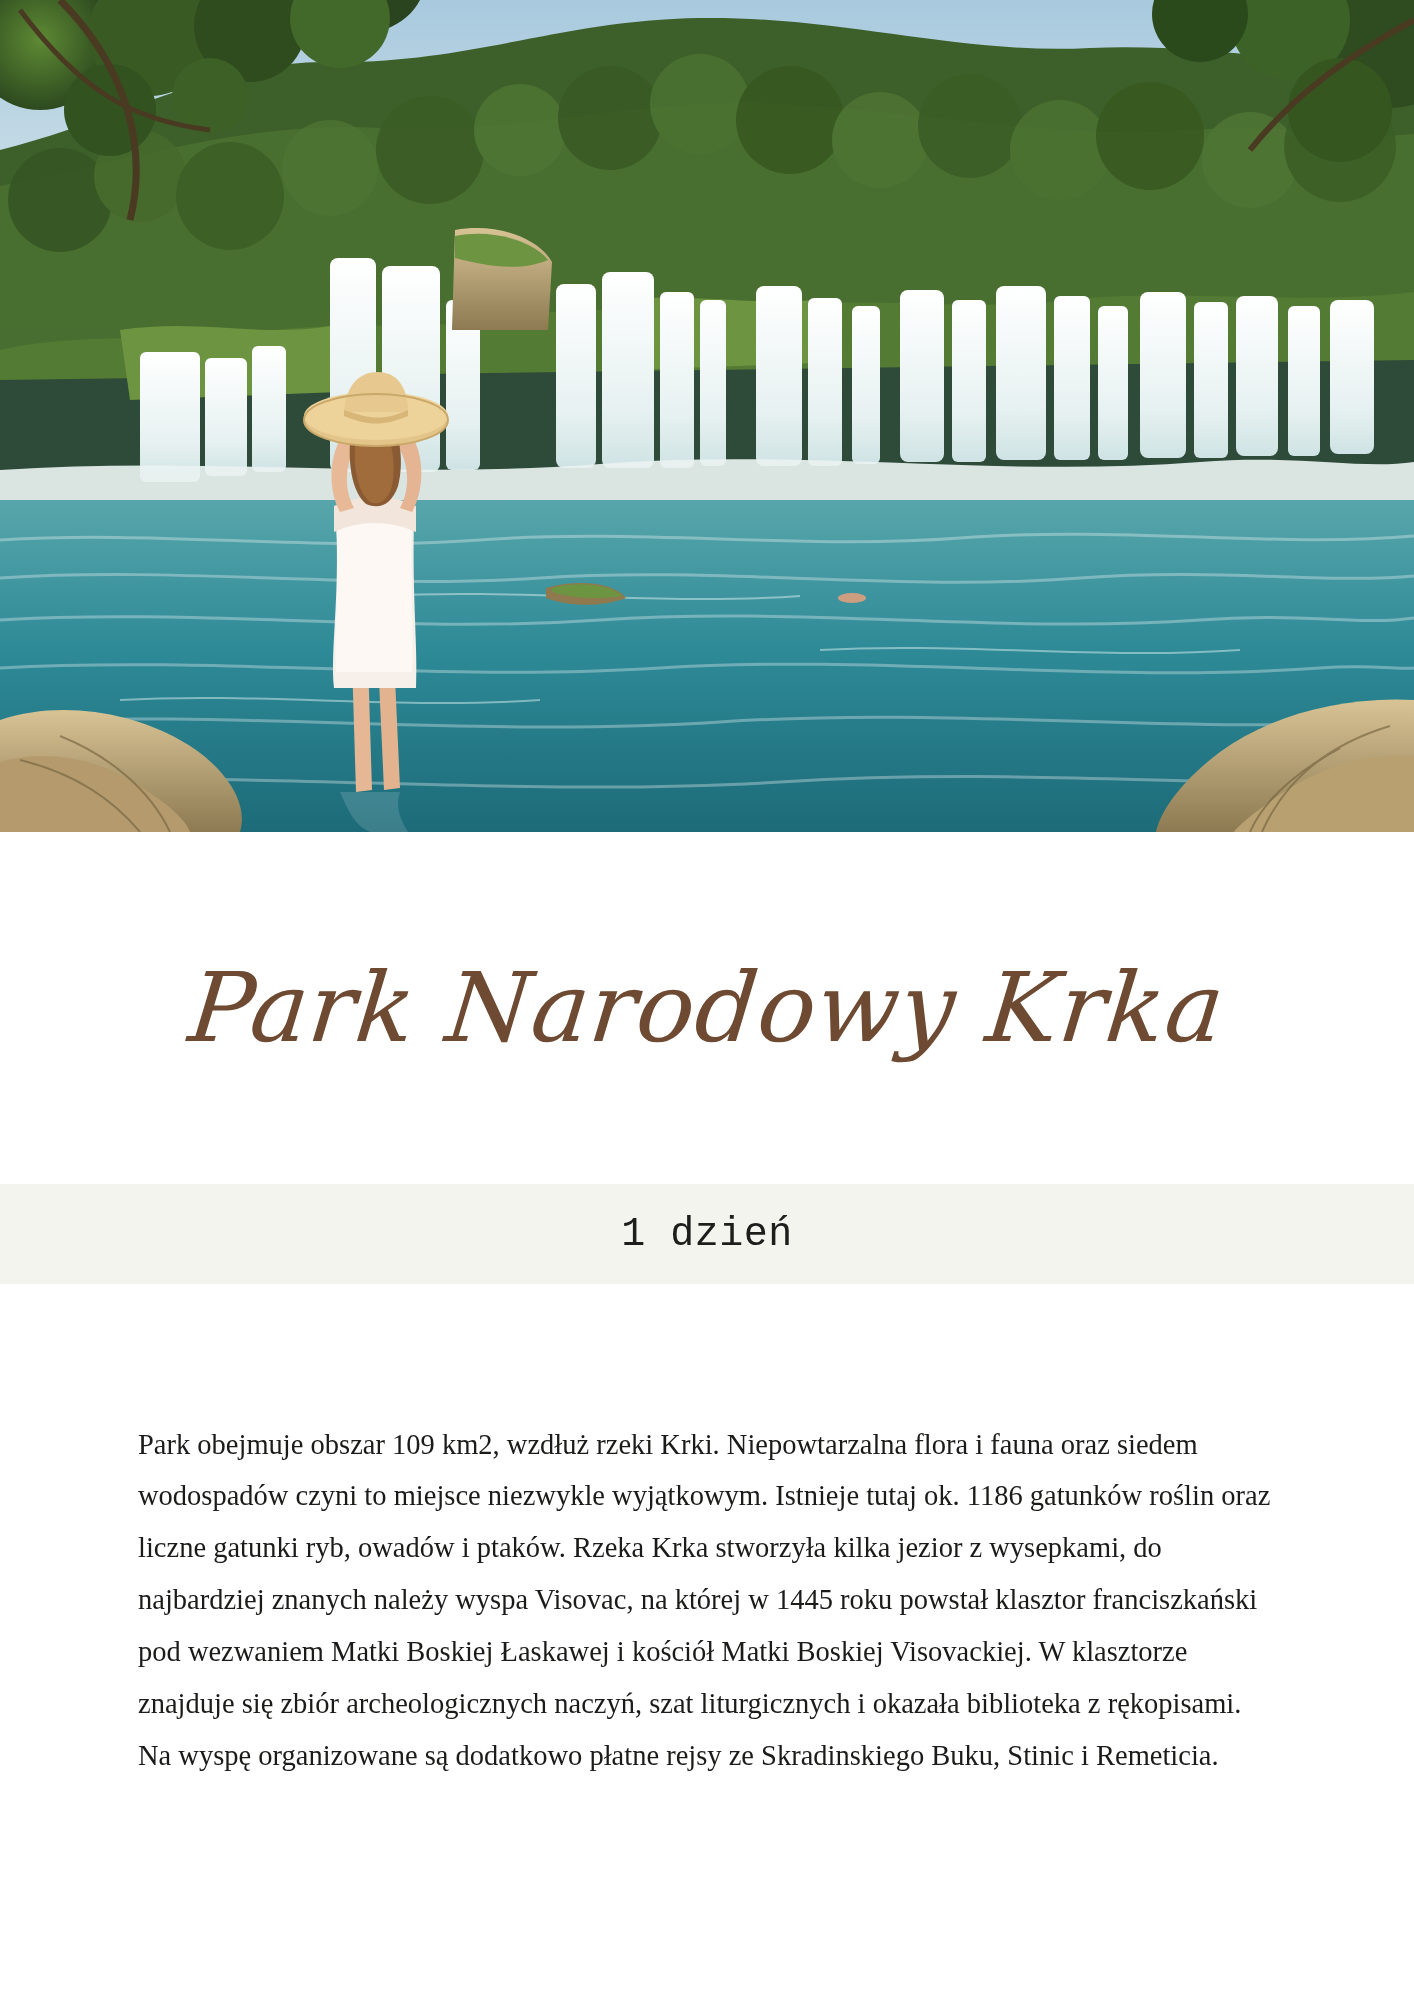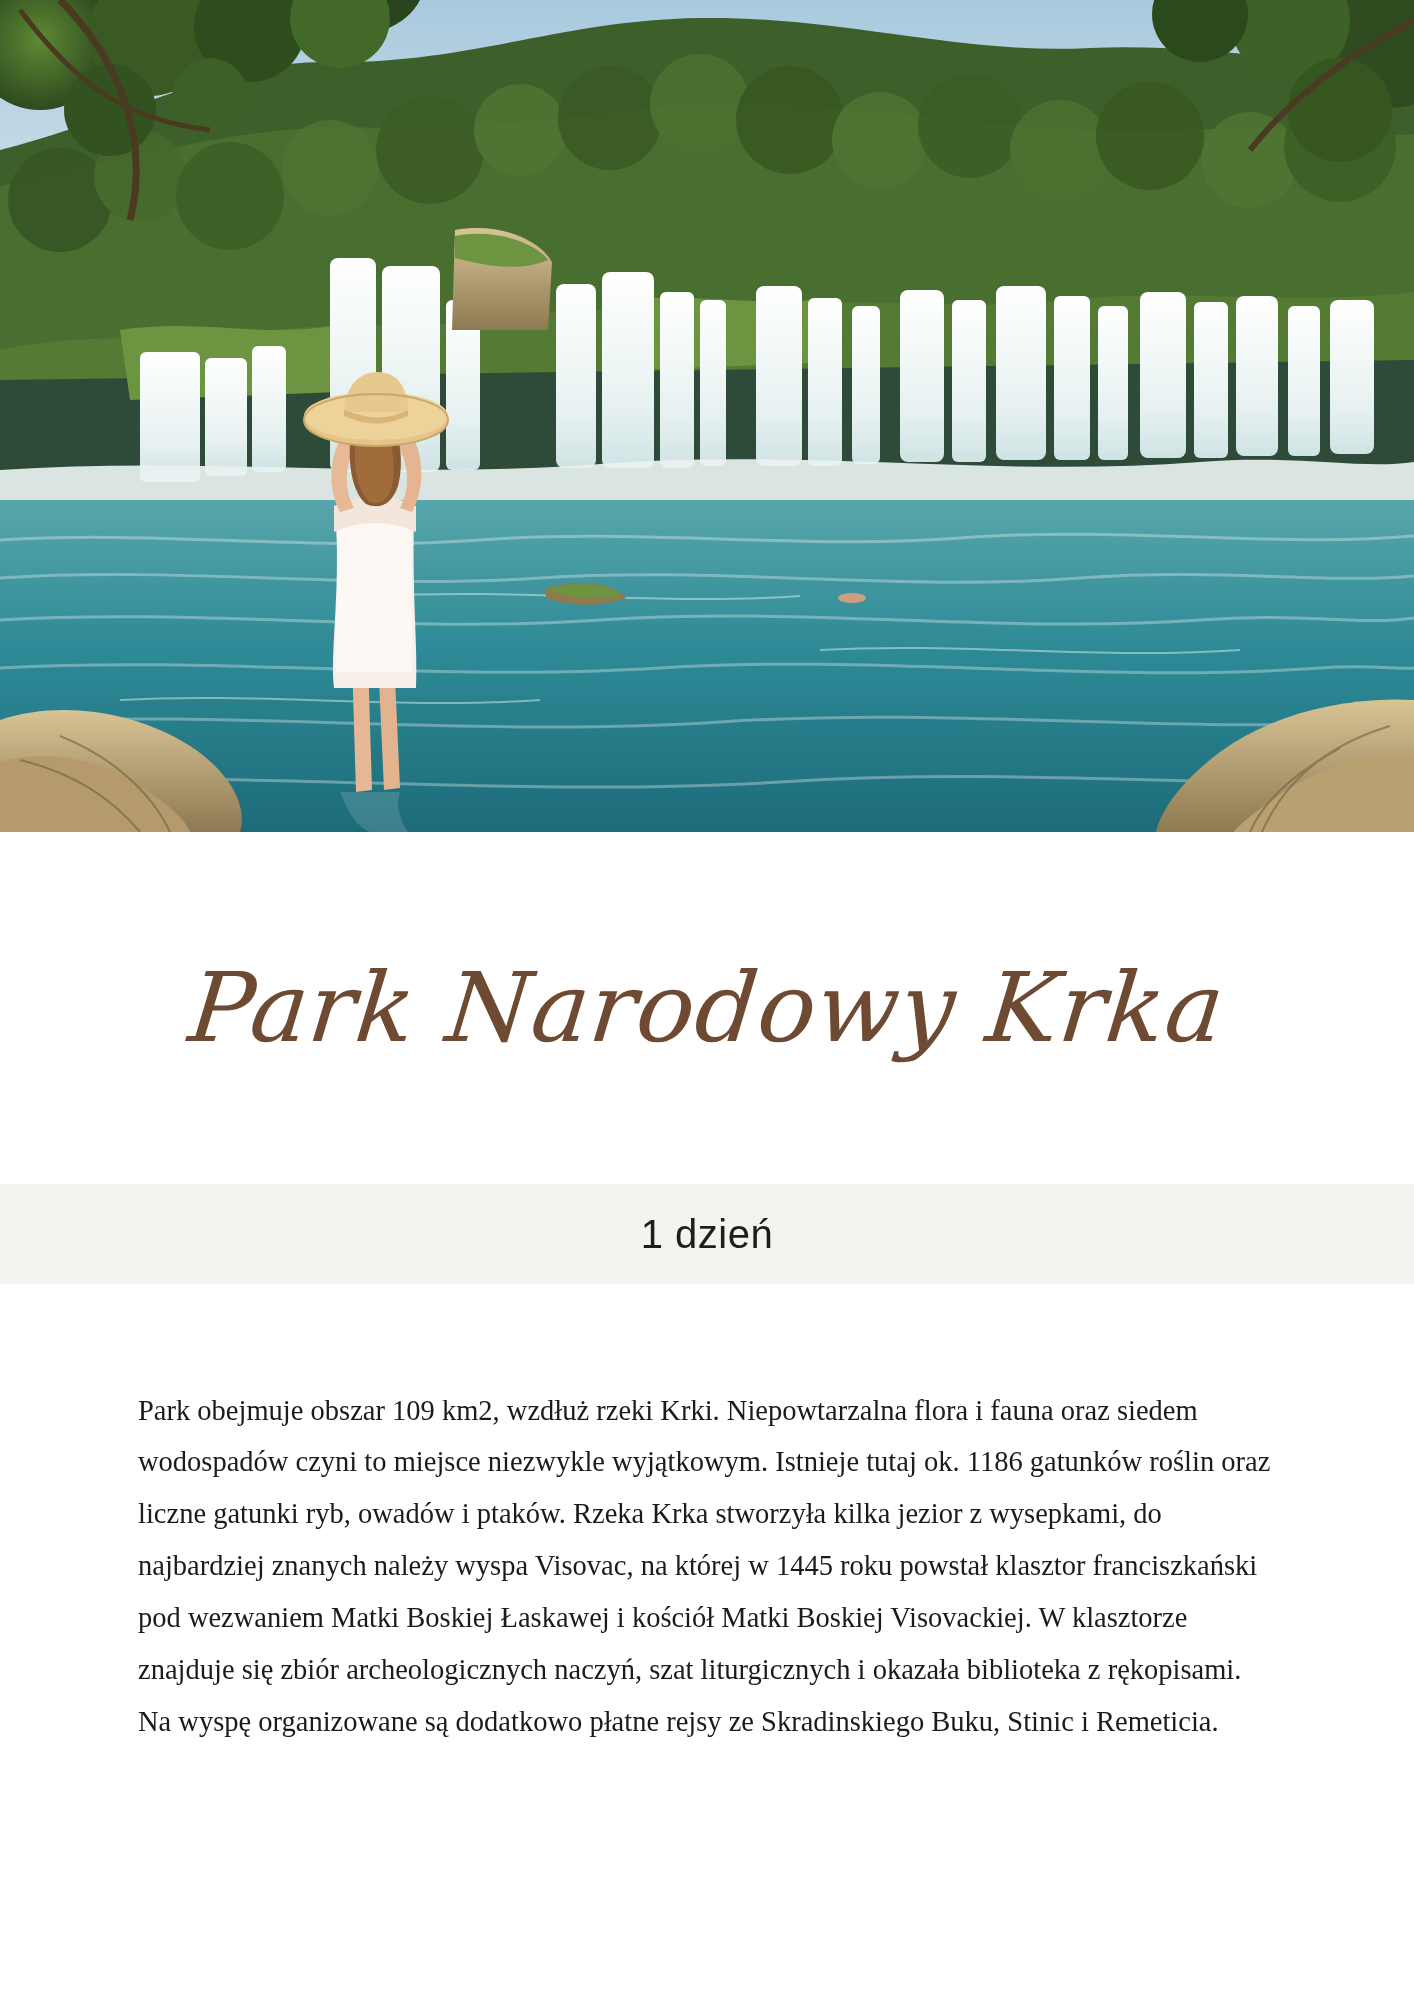--- a/index.html
+++ b/index.html
@@ -55,29 +55,30 @@
   
   .day-bar {
     width: 1414px;
     height: 100px;
     background: #f4f4ef;
     display: flex;
     align-items: center;
     justify-content: center;
   }
   .day-bar-label {
-    font-family: Liberation Sans, sans-serif;
+    font-family: Liberation Mono, monospace;
     font-size: 40px;
     color: #1d1d1b;
     letter-spacing: 0.5px;
   }
 
   
   .body-wrap {
     padding: 72px 88px 0 138px;
+    margin-top: 34px;
   }
   .body-text {
     font-family: "Liberation Serif", serif;
     font-size: 28.5px;
     line-height: 1.82;
     color: #1b1b19;
     text-align: left;
     max-width: 1140px;
   }
 </style>

